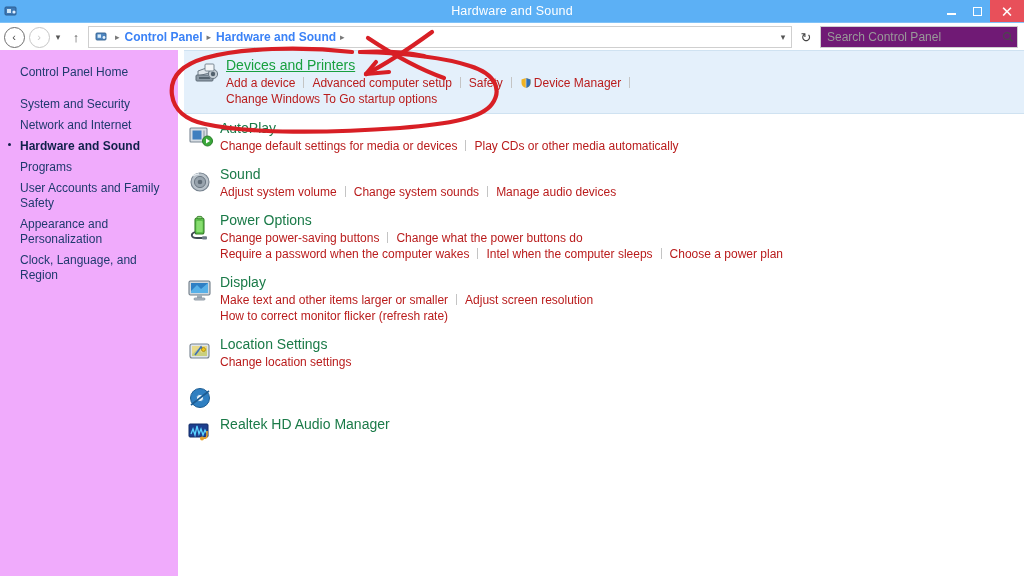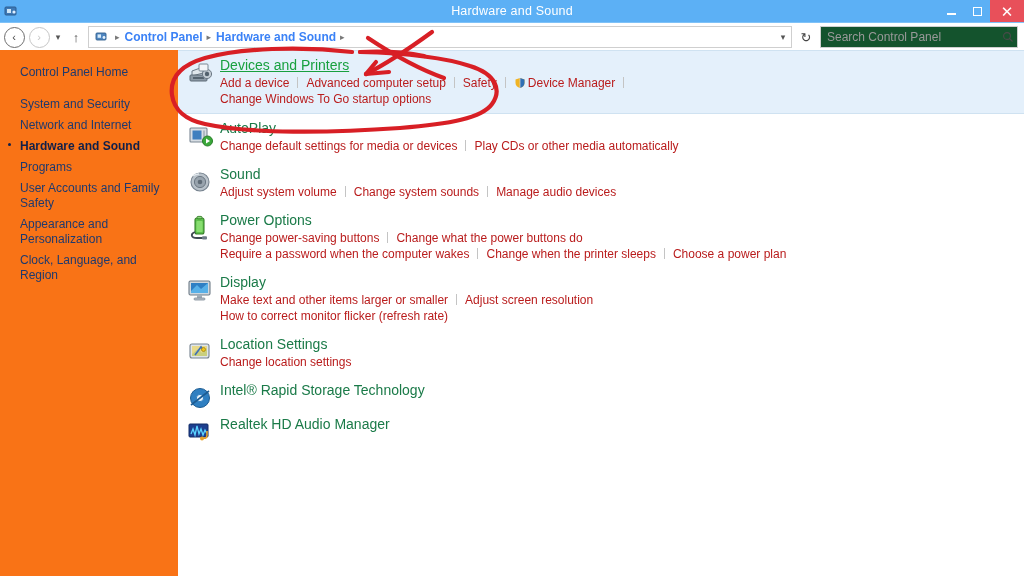--- a/index.html
+++ b/index.html
@@ -79,37 +79,37 @@
   .crumb-sep{color:#777;font-size:9px;padding:0 3px 0 2px;}
   .crumb-drop{
     margin-left:auto;width:16px;text-align:center;color:#555;font-size:9px;
   }
   .refresh{
     width:20px;height:22px;display:flex;align-items:center;justify-content:center;
     color:#444;font-size:13px;margin-right:4px;
   }
   .searchbox{
     width:196px;height:20px;margin-right:6px;
-    border:1px solid #cfcfcf;background:#14532d;
+    border:1px solid #cfcfcf;background:#701a75;
     display:flex;align-items:center;
     flex:0 0 auto;
   }
   .searchbox .ph{
     flex:1 1 auto;padding-left:6px;color:#999;font-size:12px;white-space:nowrap;
   }
   .search-ico{width:18px;display:flex;align-items:center;justify-content:center;color:#4a4a4a;}
 
   
   .content{
     position:absolute;top:50px;left:0;width:1024px;height:526px;
     background:#ffffff;
   }
   .sidebar{
     position:absolute;left:0;top:0;width:178px;height:526px;
-    background:#f97316;
+    background:#f0abfc;
     padding-top:12px;box-sizing:border-box;
   }
   .side-item{
     position:relative;
     padding:3px 8px 3px 20px;
     font-size:12px;color:#1f3a6e;
     line-height:15px;
     max-width:160px;
   }
   .side-item.home{margin-bottom:11px;}
@@ -127,21 +127,21 @@
     position:relative;
     padding:6px 0 6px 38px;
     margin:0 6px 0 4px;
     min-height:34px;
     box-sizing:border-box;
   }
   .section.highlight{
     background:#e4f0fb;
     border-top:1px solid #cfe2f1;
     border-bottom:1px solid #cfe2f1;
-    margin-left:0;margin-right:0;
+    margin-left:6px;margin-right:0;
     padding-left:42px;
   }
   .sec-icon{
     position:absolute;left:4px;top:7px;width:30px;height:30px;
   }
   .section.highlight .sec-icon{left:8px;}
   .sec-title{
     font-size:14px;color:#1a7a48;line-height:17px;margin-bottom:1px;
     display:inline-block;
   }
@@ -278,21 +278,21 @@
             <div class="row"><span class="lnk blue">Adjust system volume</span><span class="sep"></span><span class="lnk blue">Change system sounds</span><span class="sep"></span><span class="lnk blue">Manage audio devices</span></div>
           </div></div>
         <div class="section"><div class="sec-icon"><svg width="30" height="30" viewBox="0 0 30 30">
         <rect x="9" y="5" width="9" height="16" rx="2" fill="#5cc04a" stroke="#357f28" stroke-width="1.1"></rect>
         <rect x="11" y="3.4" width="5" height="2.4" rx="1" fill="#8fd97e" stroke="#357f28" stroke-width=".9"></rect>
         <rect x="10.4" y="8" width="6.2" height="11" rx="1" fill="#88dd70"></rect>
         <path d="M9 19 C 4 21, 5 25, 11 25 L 17 25" fill="none" stroke="#3f4a54" stroke-width="1.8"></path>
         <rect x="16" y="23.2" width="5" height="3.4" rx="1" fill="#6e7b87"></rect>
       </svg></div><div class="sec-title">Power Options</div><div class="sec-links">
             <div class="row"><span class="lnk blue">Change power-saving buttons</span><span class="sep"></span><span class="lnk blue">Change what the power buttons do</span></div>
-            <div class="row"><span class="lnk blue">Require a password when the computer wakes</span><span class="sep"></span><span class="lnk blue">Change when the printer sleeps</span><span class="sep"></span><span class="lnk blue">Choose a power plan</span></div>
+            <div class="row"><span class="lnk blue">Require a password when the computer wakes</span><span class="sep"></span><span class="lnk blue">Intel when the computer sleeps</span><span class="sep"></span><span class="lnk blue">Choose a power plan</span></div>
           </div></div>
         <div class="section"><div class="sec-icon"><svg width="30" height="30" viewBox="0 0 30 30">
         <rect x="3" y="6" width="21" height="14" rx="1.4" fill="#cfd7de" stroke="#6f7c88" stroke-width="1.1"></rect>
         <rect x="5" y="8" width="17" height="10" fill="#2e7fc4"></rect>
         <path d="M5 16 L11 10 L15 14 L22 8 L22 18 L5 18 Z" fill="#57b0e8"></path>
         <rect x="11" y="20" width="5" height="3" fill="#9fadb8"></rect>
         <rect x="8" y="23" width="11" height="2" rx="1" fill="#b9c4cd" stroke="#7b8894" stroke-width=".8"></rect>
       </svg></div><div class="sec-title">Display</div><div class="sec-links">
             <div class="row"><span class="lnk blue">Make text and other items larger or smaller</span><span class="sep"></span><span class="lnk blue">Adjust screen resolution</span></div>
             <div class="row"><span class="lnk blue">How to correct monitor flicker (refresh rate)</span></div>
@@ -304,21 +304,21 @@
         <path d="M9 18 L15 10 L17 13" fill="none" stroke="#3f6fb5" stroke-width="1.6"></path>
         <circle cx="17.5" cy="12.5" r="2" fill="#f0c419" stroke="#a58510" stroke-width=".8"></circle>
       </svg></div><div class="sec-title">Location Settings</div><div class="sec-links">
             <div class="row"><span class="lnk blue">Change location settings</span></div>
           </div></div>
         <div class="section"><div class="sec-icon"><svg width="30" height="30" viewBox="0 0 30 30">
         <circle cx="14" cy="15" r="9.5" fill="#2f7fc1" stroke="#1d5c92" stroke-width="1"></circle>
         <path d="M14 6.5 a8.5 8.5 0 0 1 0 17 a5 5 0 0 0 0 -17" fill="#8fc9ef"></path>
         <circle cx="14" cy="15" r="3.6" fill="#e9f4fc" stroke="#2f7fc1" stroke-width="1"></circle>
         <path d="M5 22 L23 8" stroke="#1d5c92" stroke-width="1.6"></path>
-      </svg></div><div class="sec-title">Intel® Rapid Storage Technology</div></div>
+      </svg></div></div>
         <div class="section"><div class="sec-icon"><svg width="30" height="30" viewBox="0 0 30 30">
         <rect x="3" y="7" width="19" height="13" rx="1" fill="#1d3f8f" stroke="#132c66" stroke-width="1"></rect>
         <path d="M5 17 L7 12 L9 18 L11 9 L13 17 L15 12 L17 18 L19 13 L20.5 16" fill="none" stroke="#5ad3ff" stroke-width="1.3"></path>
         <path d="M17 21 q4 1 4 -3 l0 -4" fill="none" stroke="#e8a22a" stroke-width="1.6"></path>
         <circle cx="16" cy="21.6" r="2" fill="#e8a22a"></circle>
       </svg></div><div class="sec-title">Realtek HD Audio Manager</div></div>
       </div>
   </div>
 </div>
 

